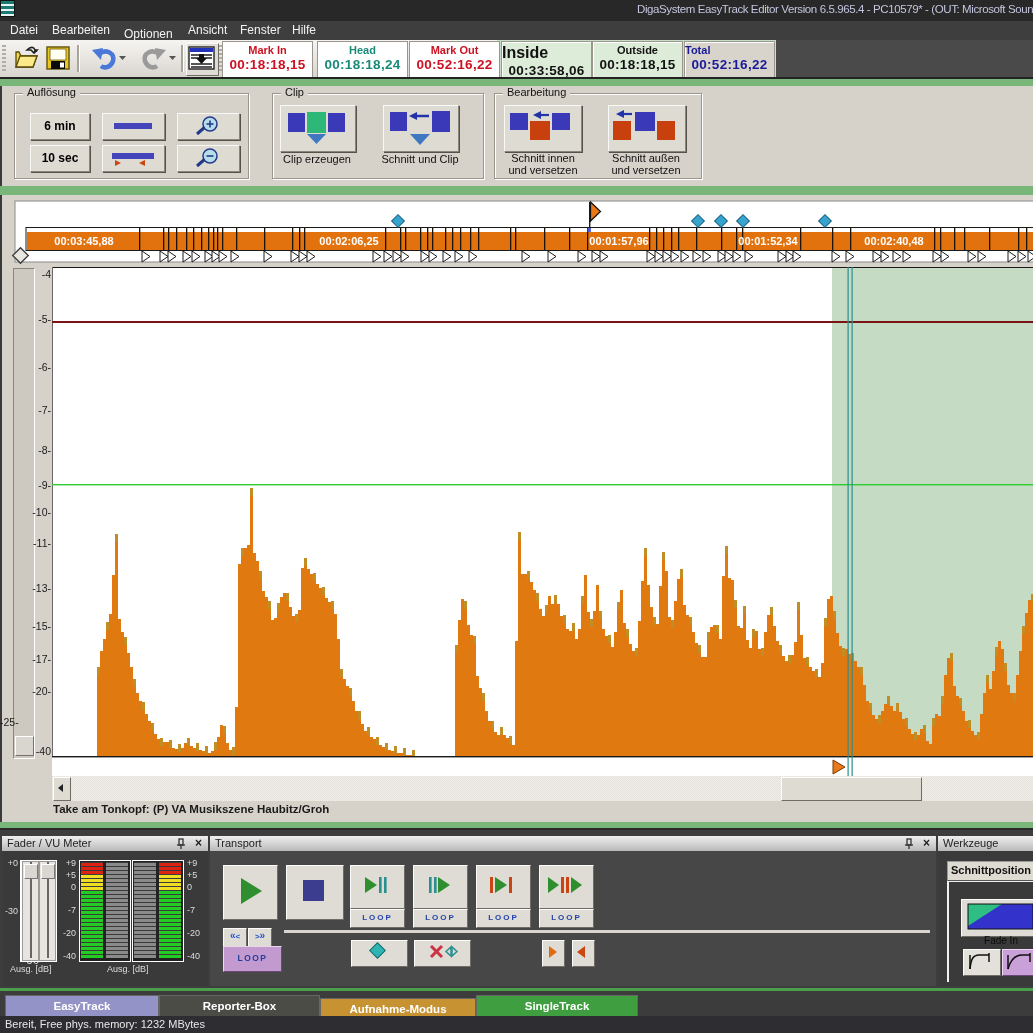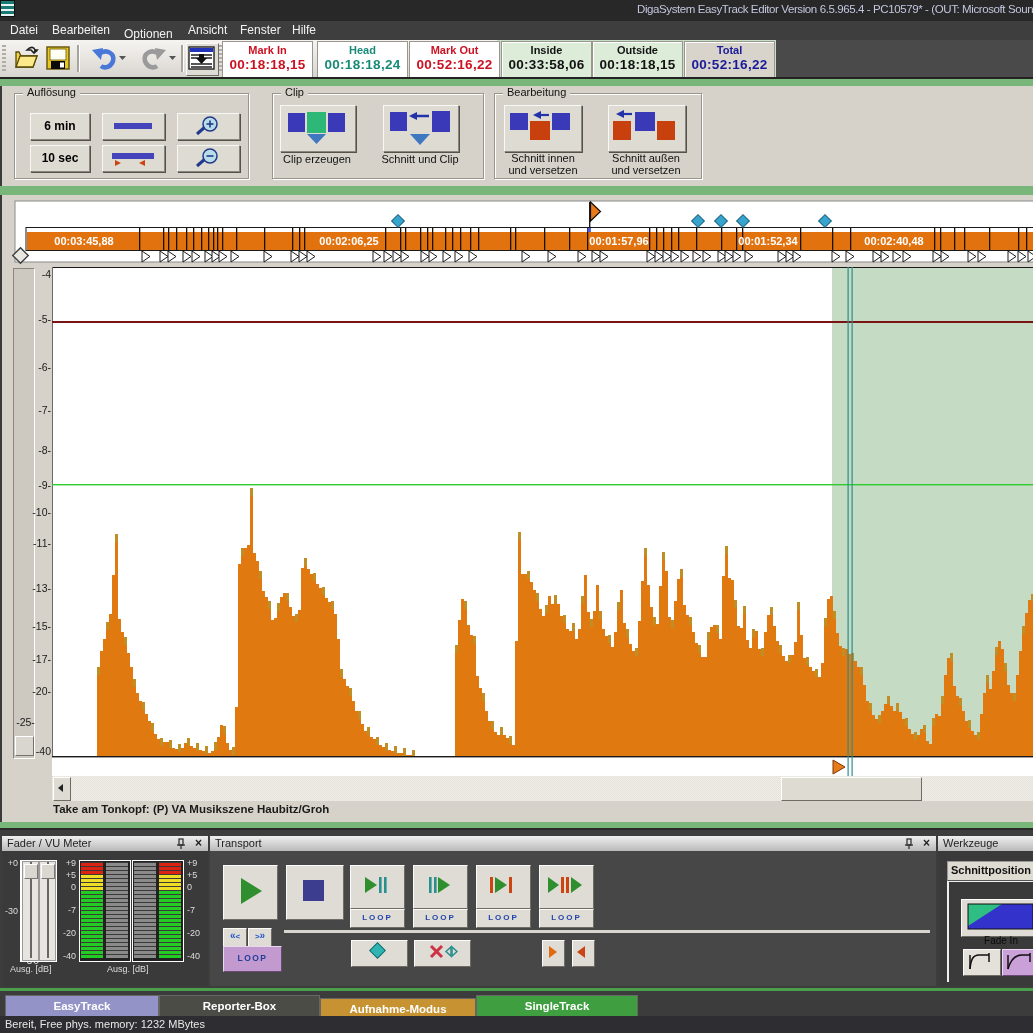--- a/index.html
+++ b/index.html
@@ -86,31 +86,31 @@
  <div style="text-align:center;font-size:11px;font-weight:bold;color:#1a8a78;margin-top:2px;">Head</div>
  <div style="text-align:center;font-size:13.5px;font-weight:bold;color:#1a8a78;margin-top:1px;letter-spacing:0.3px;">00:18:18,24</div>
 </div>
 
 <div class="abs" style="left:409px;top:41px;width:89px;height:35px;background:#ffffff;border:1px solid #9a968e;border-bottom-color:#6a6660;box-shadow:inset 1px 1px 0 #ffffff;">
  <div style="text-align:center;font-size:11px;font-weight:bold;color:#cc1122;margin-top:2px;">Mark Out</div>
  <div style="text-align:center;font-size:13.5px;font-weight:bold;color:#cc1122;margin-top:1px;letter-spacing:0.3px;">00:52:16,22</div>
 </div>
 
 <div class="abs" style="left:501px;top:41px;width:89px;height:35px;background:#ddecd8;border:1px solid #9a968e;border-bottom-color:#6a6660;box-shadow:inset 1px 1px 0 #ffffff;">
- <div style="text-align:center;font-size:11px;font-weight:bold;color:#111111;margin-top:2px;">Inside</div>
+ <div style="text-align:left;font-size:16px;font-weight:bold;color:#111111;margin-top:2px;">Inside</div>
  <div style="text-align:center;font-size:13.5px;font-weight:bold;color:#111111;margin-top:1px;letter-spacing:0.3px;">00:33:58,06</div>
 </div>
 
 <div class="abs" style="left:592px;top:41px;width:89px;height:35px;background:#ddecd8;border:1px solid #9a968e;border-bottom-color:#6a6660;box-shadow:inset 1px 1px 0 #ffffff;">
  <div style="text-align:center;font-size:11px;font-weight:bold;color:#111111;margin-top:2px;">Outside</div>
  <div style="text-align:center;font-size:13.5px;font-weight:bold;color:#111111;margin-top:1px;letter-spacing:0.3px;">00:18:18,15</div>
 </div>
 
 <div class="abs" style="left:684px;top:41px;width:89px;height:35px;background:#d8d4cc;border:1px solid #9a968e;border-bottom-color:#6a6660;box-shadow:inset 1px 1px 0 #ffffff;">
- <div style="text-align:center;font-size:11px;font-weight:bold;color:#1a1a99;margin-top:2px;">Total</div>
+ <div style="text-align:left;font-size:11px;font-weight:bold;color:#1a1a99;margin-top:2px;">Total</div>
  <div style="text-align:center;font-size:13.5px;font-weight:bold;color:#1a1a99;margin-top:1px;letter-spacing:0.3px;">00:52:16,22</div>
 </div>
 
 <div class="abs" style="left:0;top:77px;width:1033px;height:2px;background:#232323;"></div>
 <div class="abs" style="left:0;top:79px;width:1033px;height:7px;background:#79b679;"></div>
 
 <div class="abs" style="left:0;top:86px;width:1033px;height:100px;background:#d6d2c9;border-left:2px solid #3a3a3a;">
 
  <div class="abs gbox" style="left:12px;top:7px;width:233px;height:84px;">
   <div class="glabel">Auflösung</div>
@@ -331,21 +331,21 @@
 <div class="abs" style="left:0px;top:361px;width:51px;text-align:right;font-size:10.5px;color:#1a1a1a;">-6-</div>
 <div class="abs" style="left:0px;top:404px;width:51px;text-align:right;font-size:10.5px;color:#1a1a1a;">-7-</div>
 <div class="abs" style="left:0px;top:444px;width:51px;text-align:right;font-size:10.5px;color:#1a1a1a;">-8-</div>
 <div class="abs" style="left:0px;top:479px;width:51px;text-align:right;font-size:10.5px;color:#1a1a1a;">-9-</div>
 <div class="abs" style="left:0px;top:506px;width:51px;text-align:right;font-size:10.5px;color:#1a1a1a;">-10-</div>
 <div class="abs" style="left:0px;top:537px;width:51px;text-align:right;font-size:10.5px;color:#1a1a1a;">-11-</div>
 <div class="abs" style="left:0px;top:582px;width:51px;text-align:right;font-size:10.5px;color:#1a1a1a;">-13-</div>
 <div class="abs" style="left:0px;top:620px;width:51px;text-align:right;font-size:10.5px;color:#1a1a1a;">-15-</div>
 <div class="abs" style="left:0px;top:653px;width:51px;text-align:right;font-size:10.5px;color:#1a1a1a;">-17-</div>
 <div class="abs" style="left:0px;top:685px;width:51px;text-align:right;font-size:10.5px;color:#1a1a1a;">-20-</div>
-<div class="abs" style="left:0px;top:716px;width:51px;text-align:center;font-size:10.5px;color:#1a1a1a;">-25-</div>
+<div class="abs" style="left:0px;top:716px;width:51px;text-align:left;font-size:10.5px;color:#1a1a1a;">-25-</div>
 <div class="abs" style="left:0px;top:745px;width:51px;text-align:right;font-size:10.5px;color:#1a1a1a;">-40</div>
 
 <svg class="abs" style="left:52px;top:267px;" width="981" height="509">
  <rect x="0" y="0" width="981" height="490" fill="#ffffff"></rect>
  <rect x="780" y="0" width="201" height="490" fill="#c6dbc3"></rect>
  <rect x="0" y="0" width="981" height="1" fill="#1a1a1a"></rect>
  <rect x="0" y="0" width="1" height="490" fill="#6a6a6a"></rect>
  <rect x="0" y="54" width="981" height="2" fill="#7a1414"></rect>
  <rect x="0" y="217" width="981" height="1.4" fill="#2ecc2e"></rect>
 <rect x="45" y="400" width="3" height="12" fill="#bf8f25"></rect>

